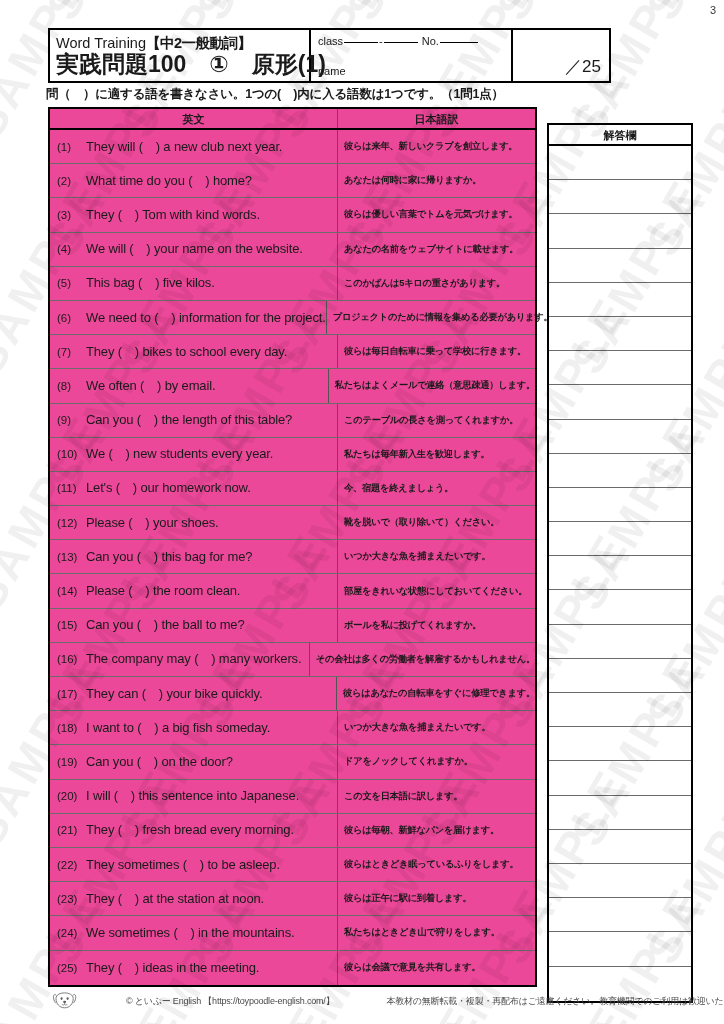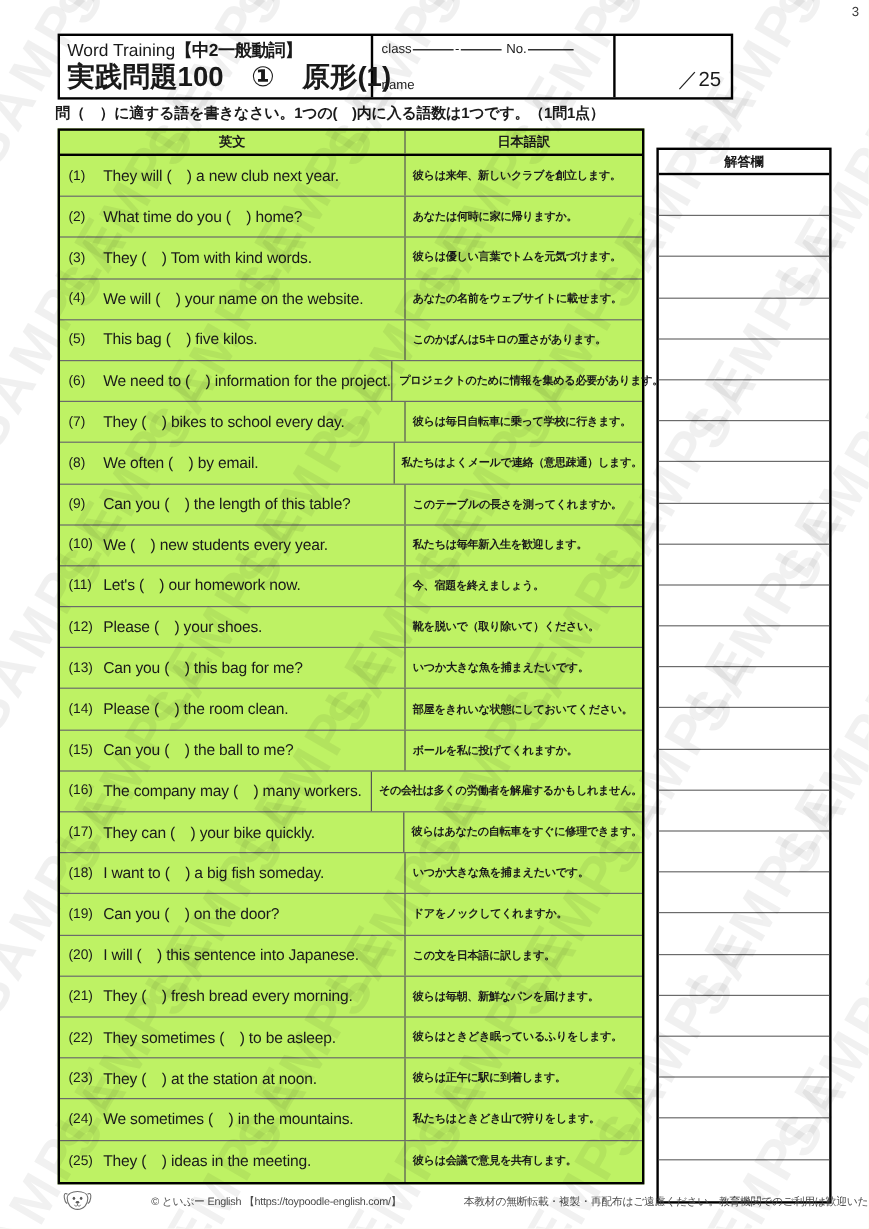--- a/index.html
+++ b/index.html
@@ -125,21 +125,21 @@
     white-space: nowrap;
     z-index: 3;
   }
 
   
   #main-table {
     position: absolute;
     left: 48px; top: 107px;
     width: 489px;
     border: 2.2px solid #000;
-    background: #bef264;
+    background: #ec4899;
     z-index: 3;
   }
   #main-head {
     display: flex;
     border-bottom: 2.2px solid #000;
     height: 21px;
   }
   #main-head .h-en {
     width: 288px;
     border-right: 1.1px solid #555;

